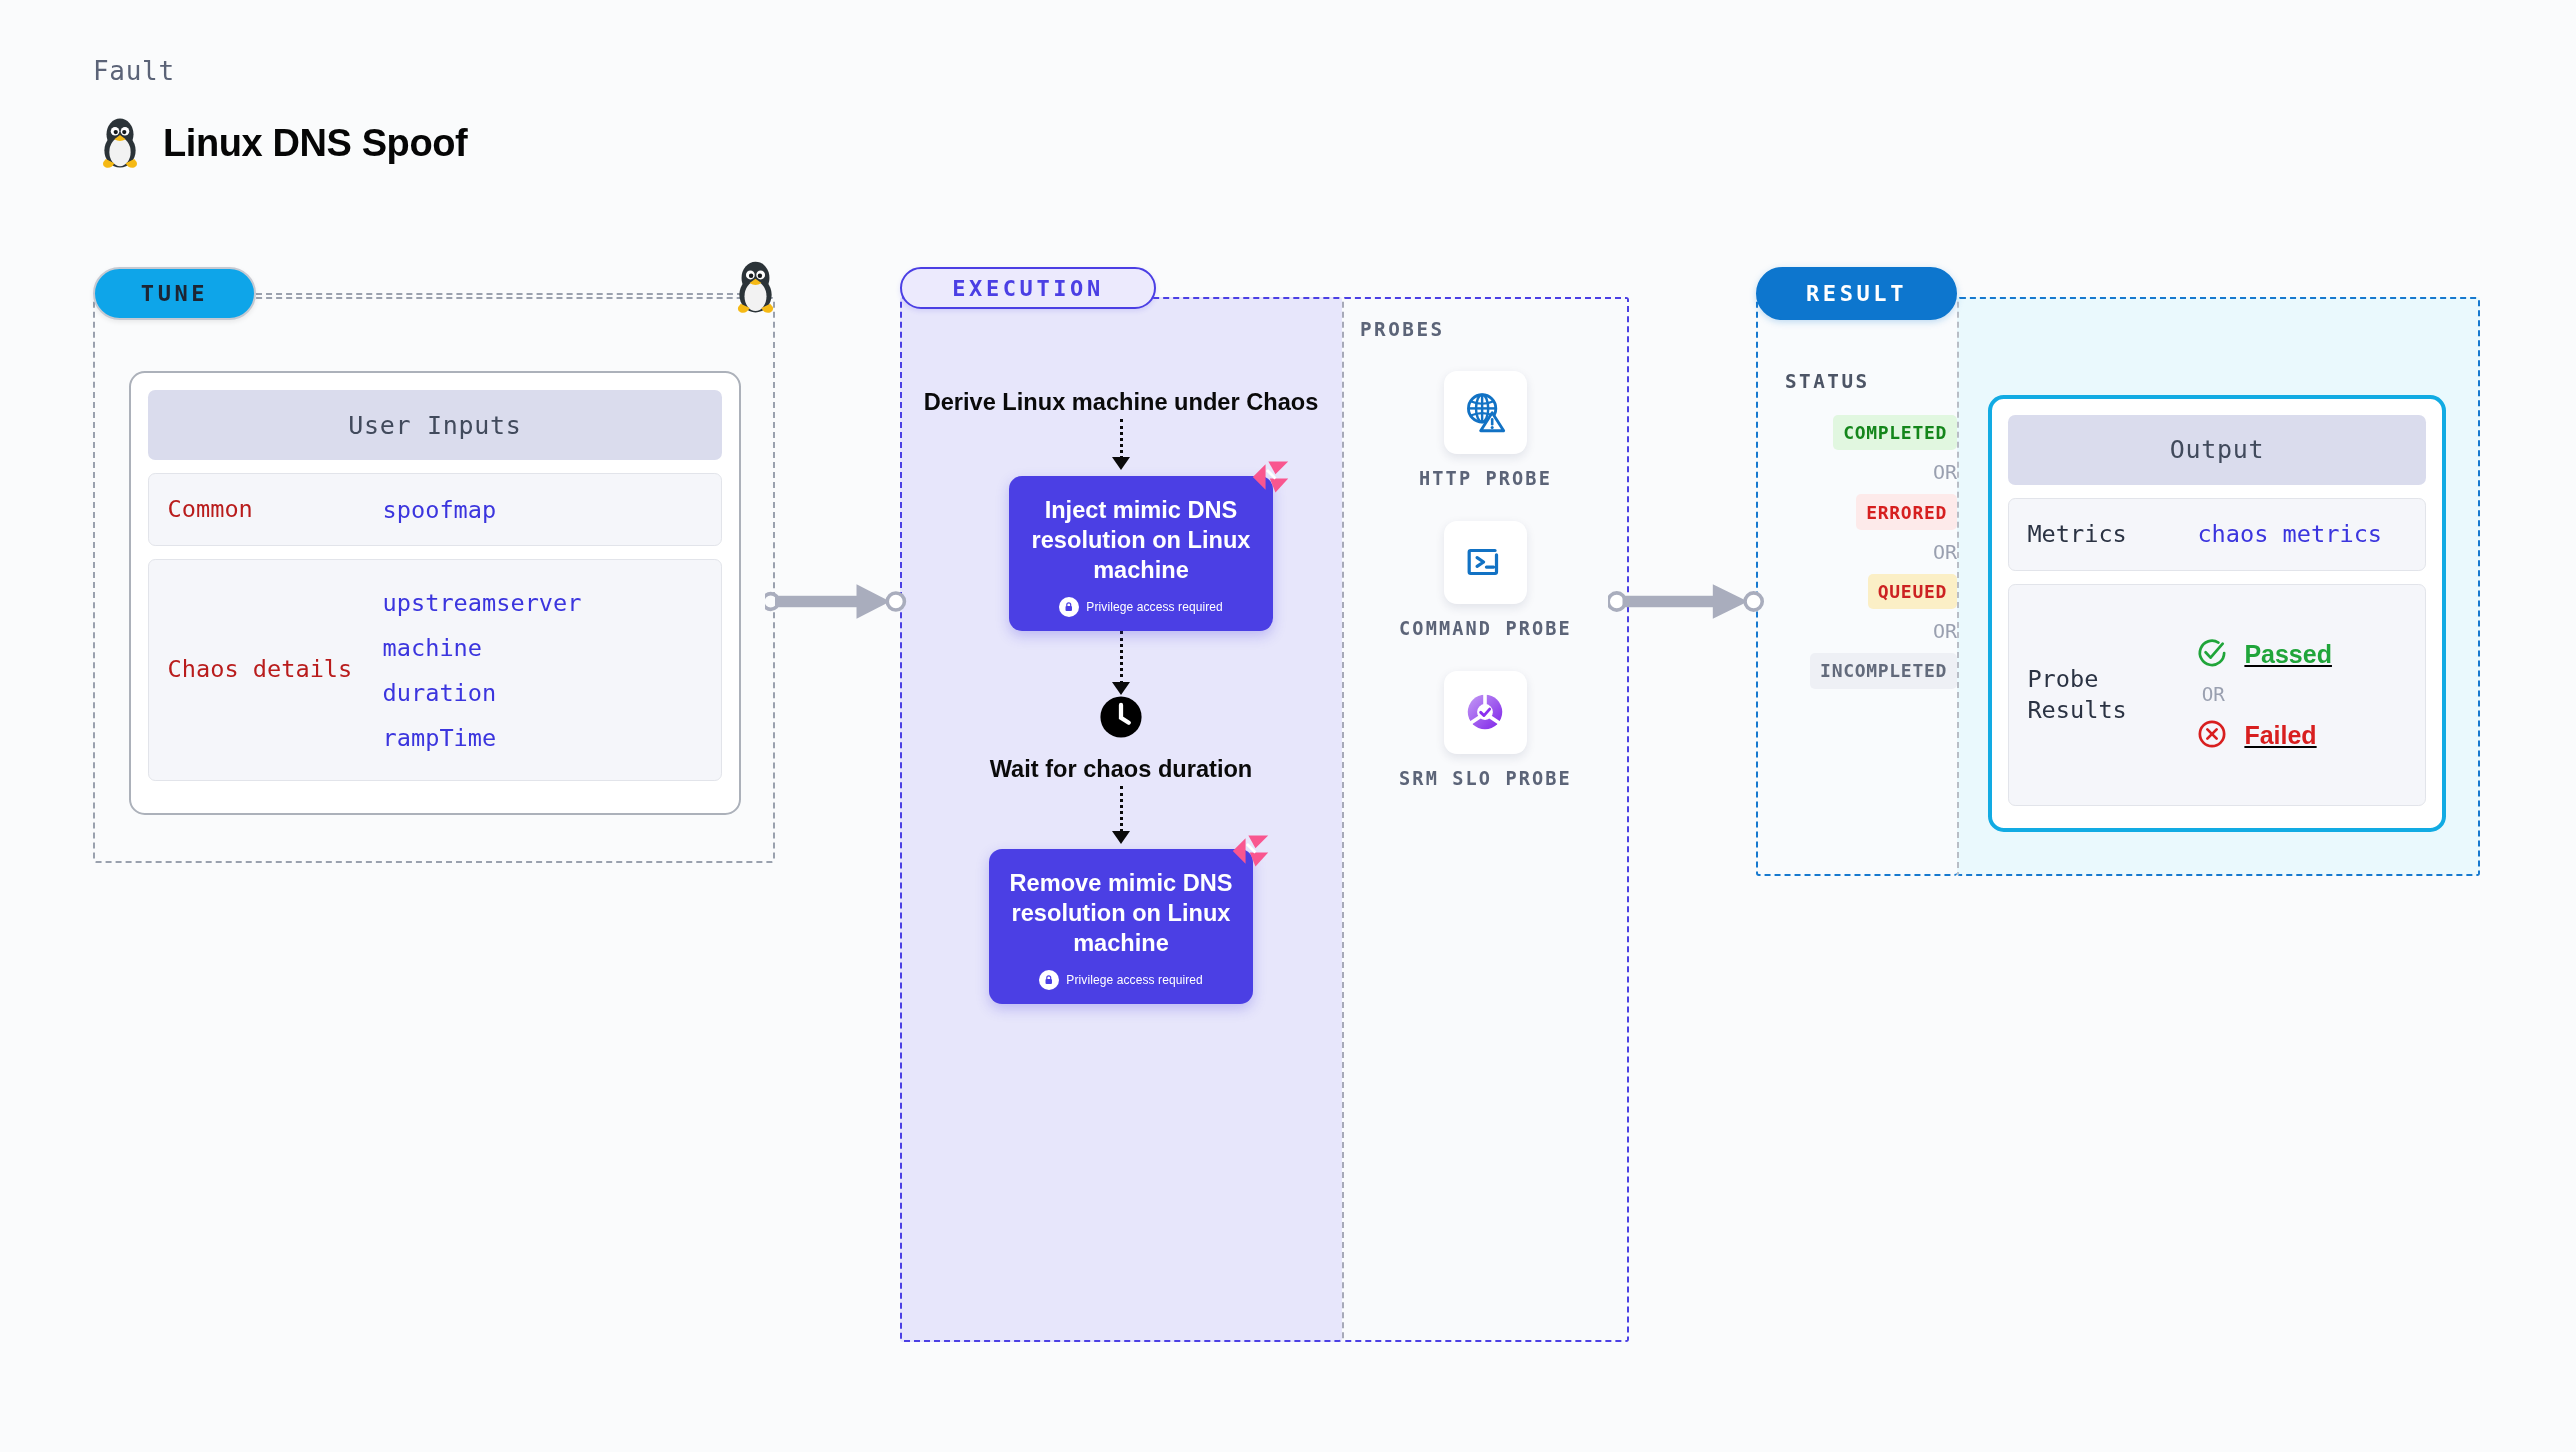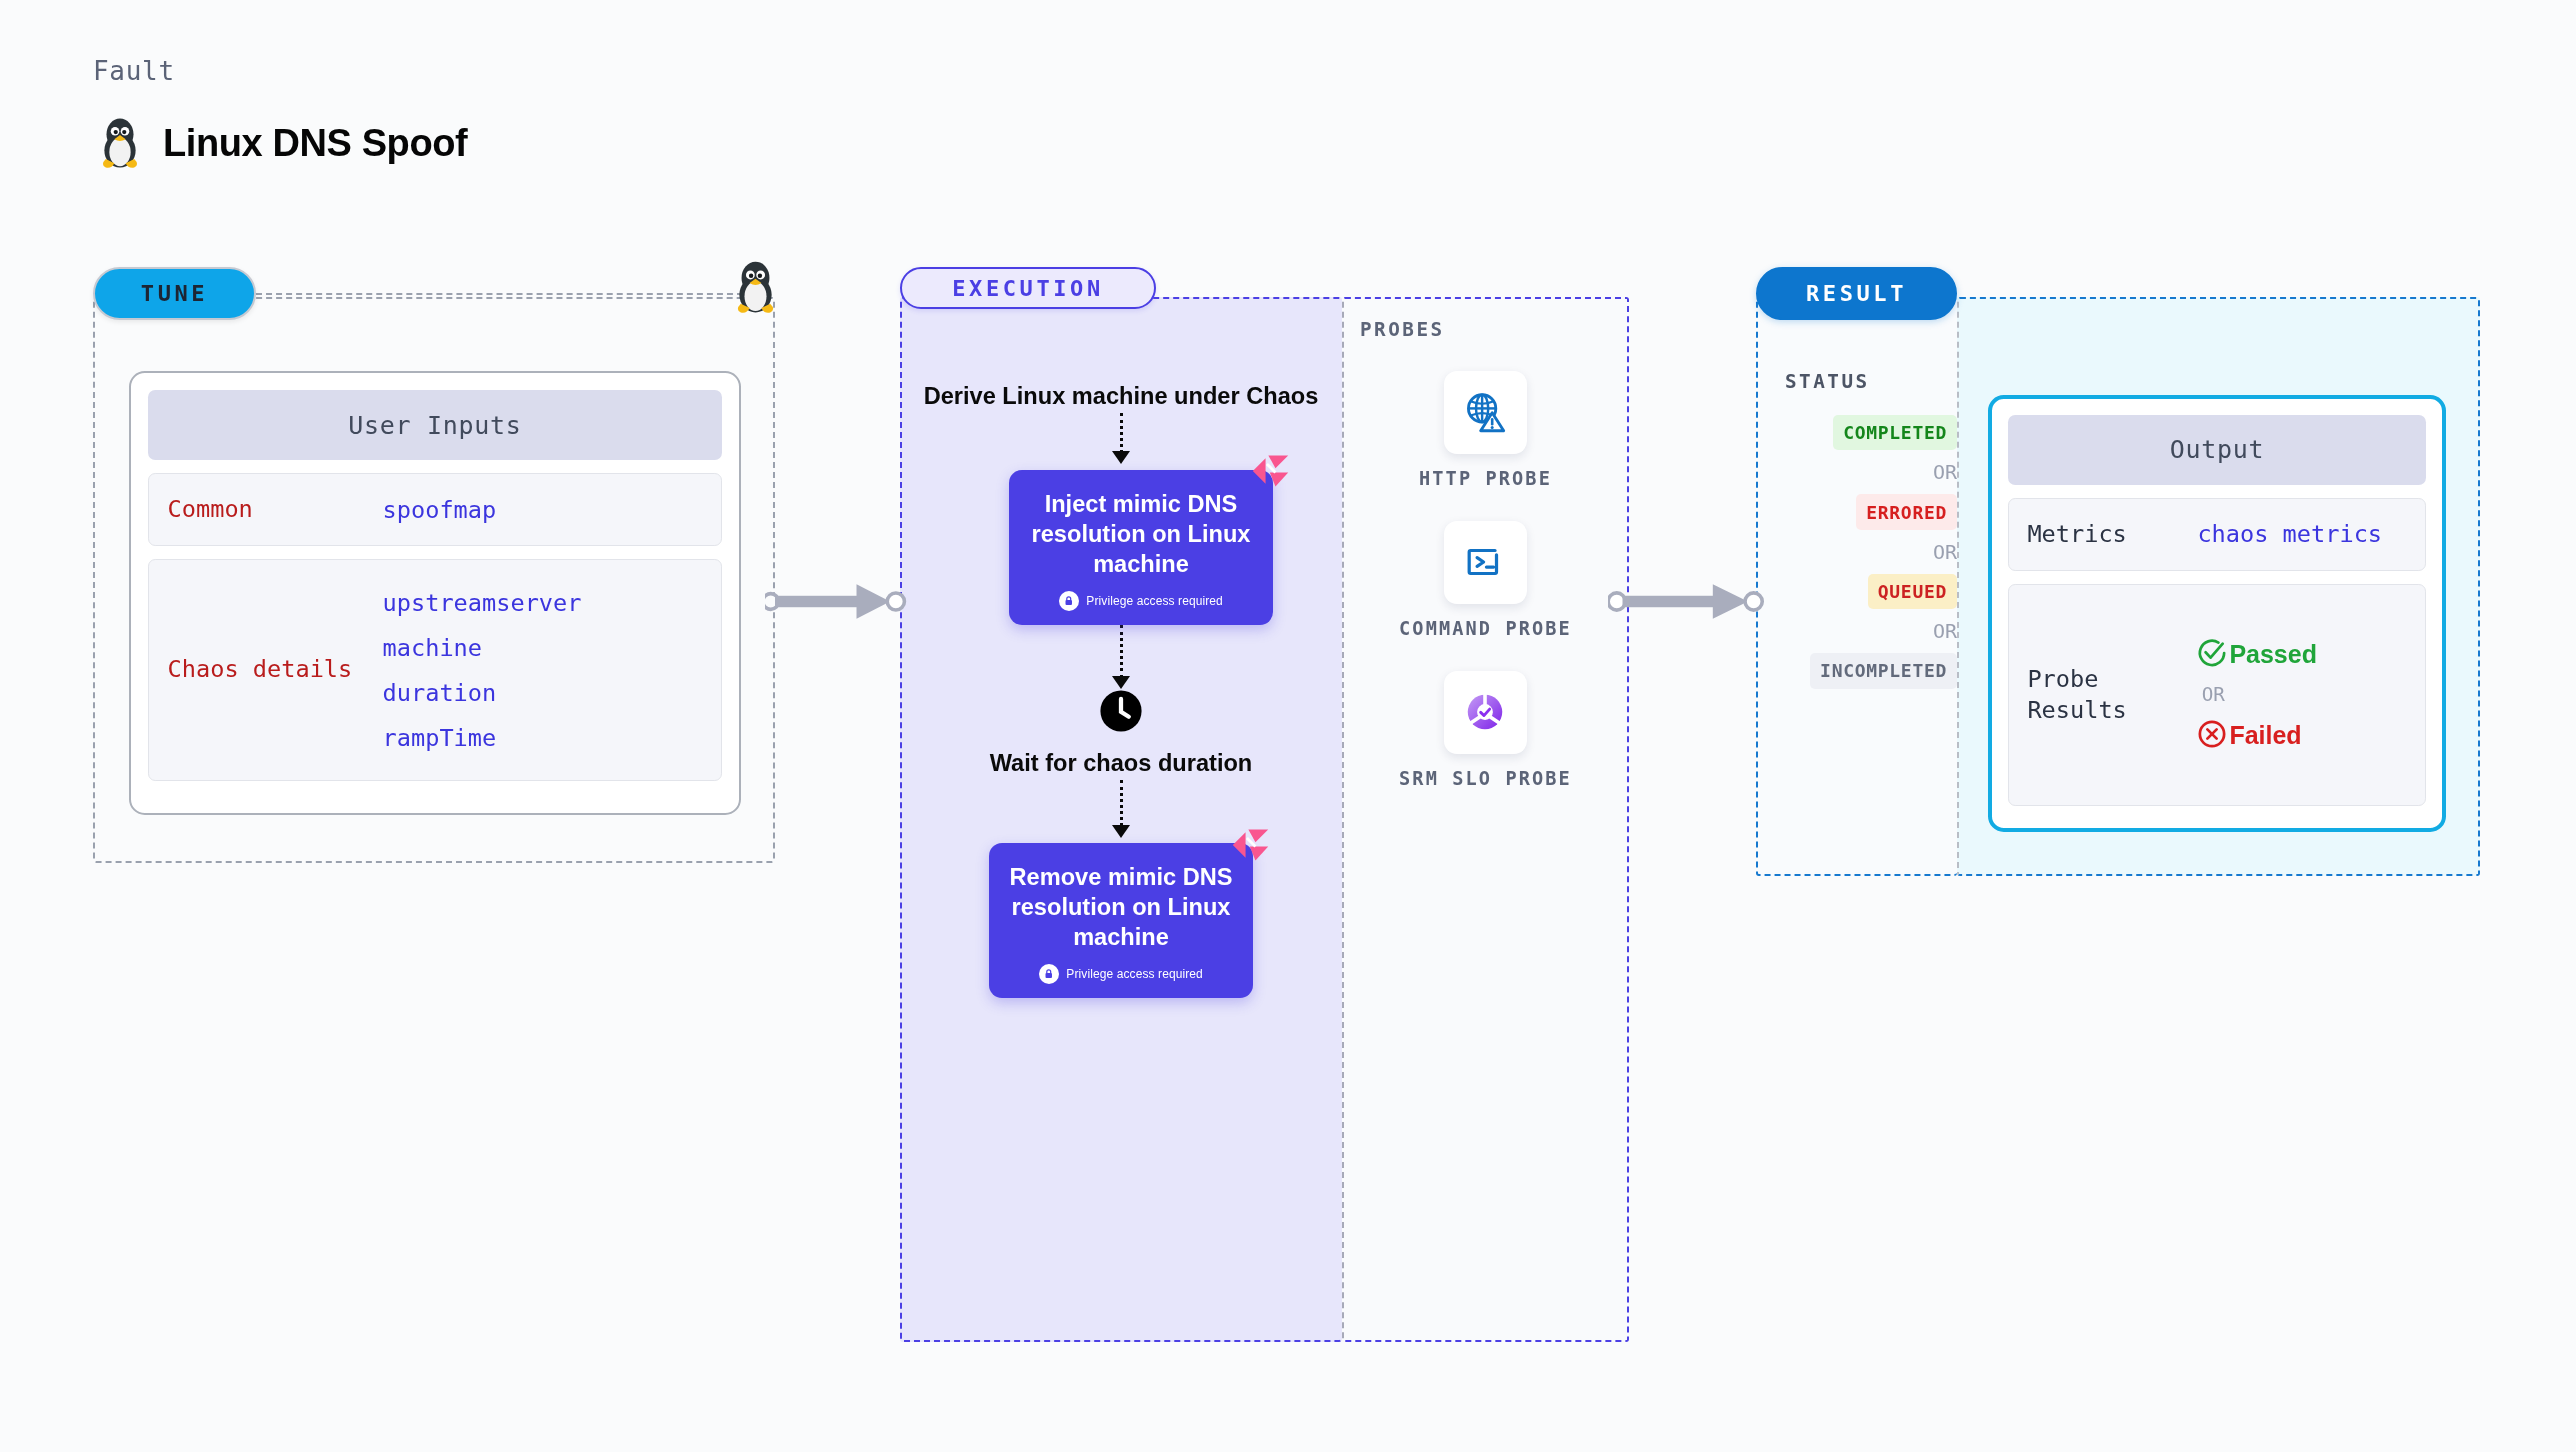--- a/index.html
+++ b/index.html
@@ -102,21 +102,21 @@
     display: flex; flex-direction: column; gap: 17px;
     font-family: "DejaVu Sans Mono", monospace;
     font-size: 23.6px; color: #3b35de;
   }
 
   
   .arrow { position: absolute; z-index: 8; }
 
   
   .exec-col {
-    position: absolute; left: 900px; top: 291px; width: 442px; height: 1045px;
+    position: absolute; left: 900px; top: 297px; width: 442px; height: 1045px;
     display: flex; flex-direction: column; align-items: center; z-index: 5;
   }
   .exec-step-text {
     margin-top: 90px; text-align: center;
     font-size: 23.6px; font-weight: 700; color: #0a0a0a; line-height: 1.34;
   }
   .dot-arrow {
     width: 2.9px; display: flex; flex-direction: column; align-items: center;
   }
   .dot-arrow .line { width: 0; border-left: 3.6px dotted #0a0a0a; }
@@ -206,21 +206,21 @@
   }
   .out-kv-key {
     font-family: "DejaVu Sans Mono", monospace;
     font-size: 23.6px; color: #2b3343; width: 170px; flex: none; line-height: 1.3;
   }
   .out-kv-val {
     font-family: "DejaVu Sans Mono", monospace;
     font-size: 23.6px; color: #3b35de;
   }
   .probe-result-list { display: flex; flex-direction: column; gap: 13px; }
-  .pr-row { display: flex; align-items: center; gap: 2px; }
+  .pr-row { display: flex; align-items: center; gap: 17px; text-decoration: underline; }
   .pr-passed { font-size: 25px; font-weight: 700; color: #20a53a; }
   .pr-failed { font-size: 25px; font-weight: 700; color: #d81f1f; }
   .pr-or {
     font-family: "DejaVu Sans Mono", monospace;
     font-size: 19.3px; color: #9aa0b0; padding-left: 4.3px;
   }
 </style>
 </head>
 <body>
 

